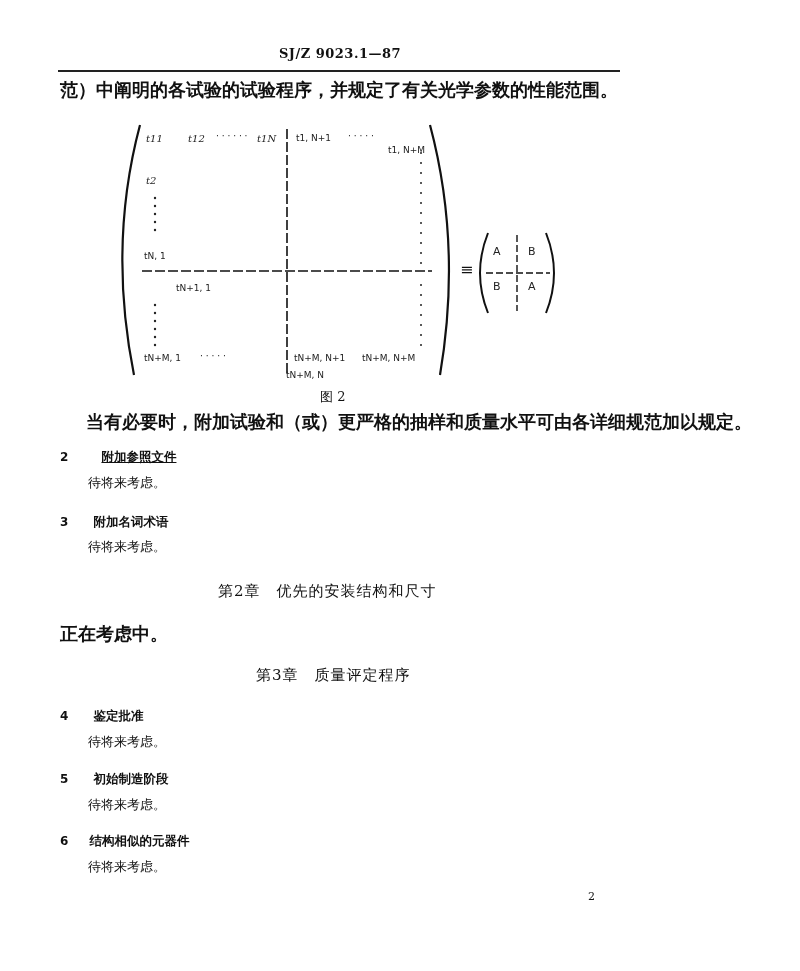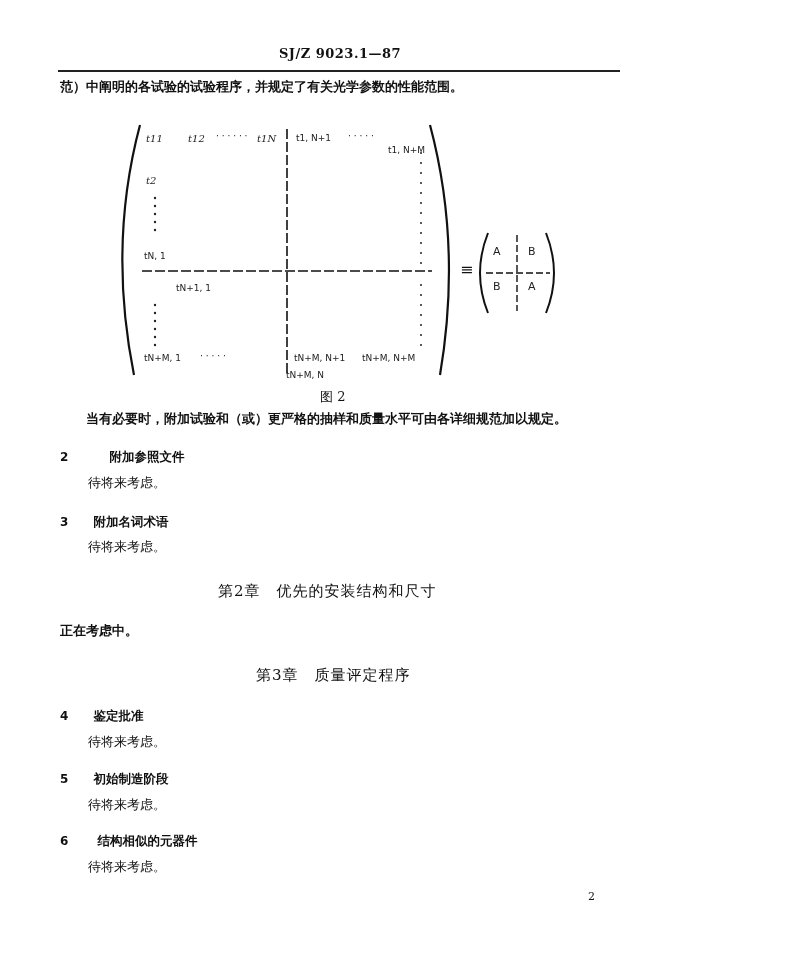--- a/index.html
+++ b/index.html
@@ -1,20 +1,20 @@
 <!DOCTYPE html>
 <html><head>
 <meta charset="utf-8">
 <style>
   html, body { margin: 0; padding: 0; background: #ffffff; }
   body { width: 800px; height: 971px; position: relative; overflow: hidden; font-family: "DejaVu Serif", serif; color: #111; }
   .abs { position: absolute; }
   .header { left: 0; width: 680px; top: 46px; text-align: center; font-family: "DejaVu Serif", serif; font-weight: bold; font-size: 13px; letter-spacing: 0.5px; }
   .rule { left: 58px; width: 562px; top: 70px; height: 2px; background: #222; }
-  .line { font-size: 13px; font-weight: bold; white-space: nowrap; text-align: right; }
+  .line { font-size: 18px; font-weight: bold; white-space: nowrap; text-align: right; }
   .body-text { font-size: 13px; white-space: nowrap; }
   .chapter { font-size: 15px; white-space: nowrap; letter-spacing: 1px; }
   .sec-num { font-family: "DejaVu Sans", sans-serif; font-weight: bold; font-size: 12px; }
   .sec-title { font-family: "DejaVu Sans", sans-serif; font-weight: bold; font-size: 12.5px; }
   .m { font-family: "DejaVu Sans", sans-serif; font-size: 9px; color: #222; white-space: nowrap; }
   .mi { font-style: italic; font-family: "DejaVu Serif", serif; font-size: 10px; }
   .watermark { font-family: "DejaVu Sans", sans-serif; font-weight: bold; font-size: 78px; color: #e4e4e4; letter-spacing: 2px; }
   .pagenum { font-size: 11px; }
 </style>
 </head>
@@ -102,21 +102,21 @@
   <div class="abs m" style="left:418px; top:130px; font-size:11px;">B</div>
   <div class="abs m" style="left:383px; top:165px; font-size:11px;">B</div>
   <div class="abs m" style="left:418px; top:165px; font-size:11px;">A</div>
 </div>
 
 <div class="abs body-text" style="left:320px; top:388px;">图 2</div>
 <div class="abs line" style="left:86px; top:410px;">当有必要时，附加试验和（或）更严格的抽样和质量水平可由各详细规范加以规定。</div>
 
 <div class="abs" style="left:60px; top:446px;">
   <span class="sec-num">2</span>
-  <span class="sec-title" style="margin-left:36px;">附加参照文件</span>
+  <span class="sec-title" style="margin-left:28px;text-decoration:underline;">附加参照文件</span>
 </div>
 <div class="abs body-text" style="left:88px; top:474px;">待将来考虑。</div>
 
 <div class="abs" style="left:60px; top:511px;">
   <span class="sec-num">3</span>
   <span class="sec-title" style="margin-left:20px;">附加名词术语</span>
 </div>
 <div class="abs body-text" style="left:88px; top:538px;">待将来考虑。</div>
 
 <div class="abs chapter" style="left:218px; top:582px;">第2章　优先的安装结构和尺寸</div>
@@ -131,17 +131,17 @@
 <div class="abs body-text" style="left:88px; top:733px;">待将来考虑。</div>
 
 <div class="abs" style="left:60px; top:768px;">
   <span class="sec-num">5</span>
   <span class="sec-title" style="margin-left:20px;">初始制造阶段</span>
 </div>
 <div class="abs body-text" style="left:88px; top:796px;">待将来考虑。</div>
 
 <div class="abs" style="left:60px; top:830px;">
   <span class="sec-num">6</span>
-  <span class="sec-title" style="margin-left:24px;">结构相似的元器件</span>
+  <span class="sec-title" style="margin-left:16px;">结构相似的元器件</span>
 </div>
 <div class="abs body-text" style="left:88px; top:858px;">待将来考虑。</div>
 
 <div class="abs pagenum" style="left:588px; top:890px;">2</div>
 
 </body></html>

